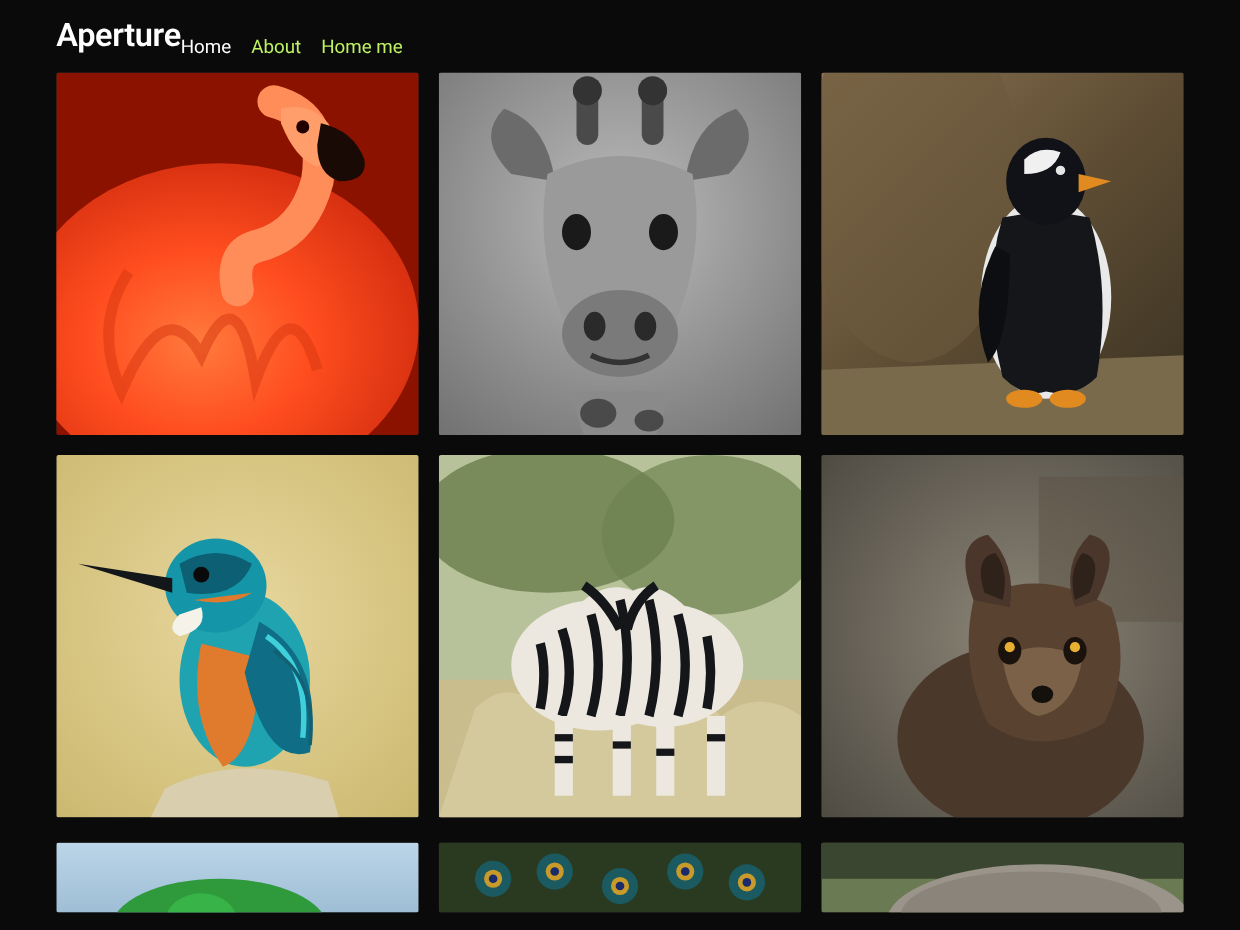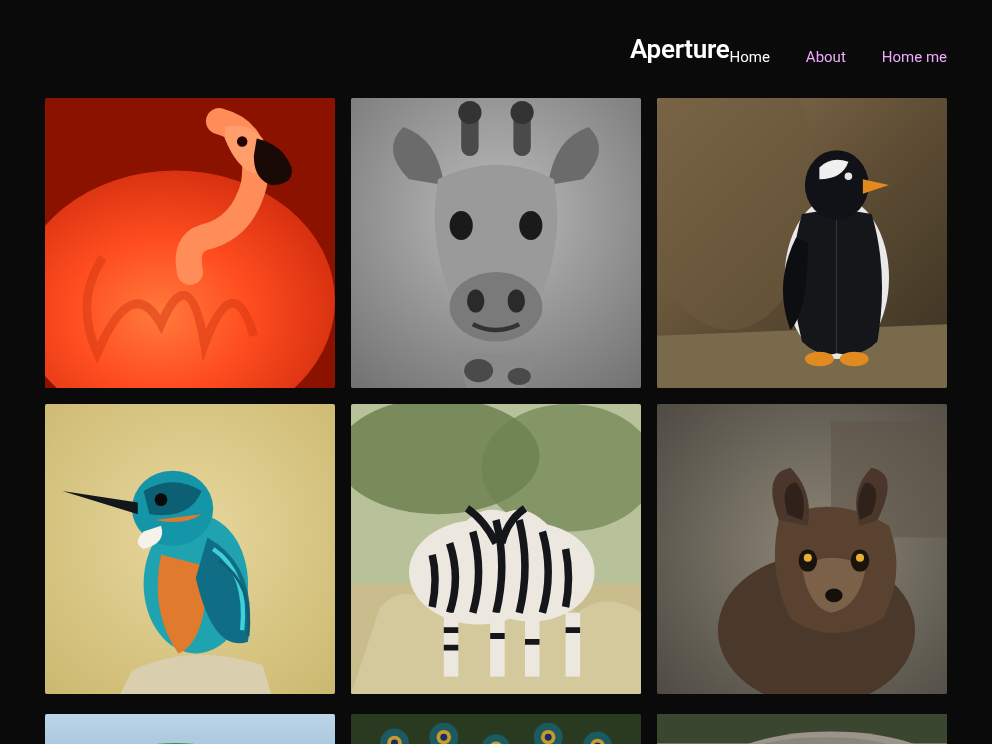--- a/index.html
+++ b/index.html
@@ -12,37 +12,37 @@
       font-family: -apple-system, BlinkMacSystemFont, "Segoe UI", Roboto, Helvetica, Arial, sans-serif;
       width: 992px;
       margin: 0 auto;
       overflow-x: hidden;
     }
     .container {
       padding: 0 45px;
     }
     .header {
       display: flex;
-      justify-content: flex-end;
+      justify-content: flex-start;
       align-items: center;
-      padding: 32px 0;
+      padding: 12px 0;
     }
     .logo {
       color: #fff;
       font-size: 26px;
       font-weight: 600;
       letter-spacing: -0.3px;
     }
     .nav {
       display: flex;
-      gap: 36px;
+      gap: 16px;
       margin-top: 16px;
     }
     .nav-item {
-      color: #f0abfc;
+      color: #bef264;
       font-size: 15px;
       cursor: pointer;
     }
     .nav-item.active {
       color: #fff;
     }
     .gallery {
       display: grid;
       grid-template-columns: repeat(3, 1fr);
       gap: 16px;

